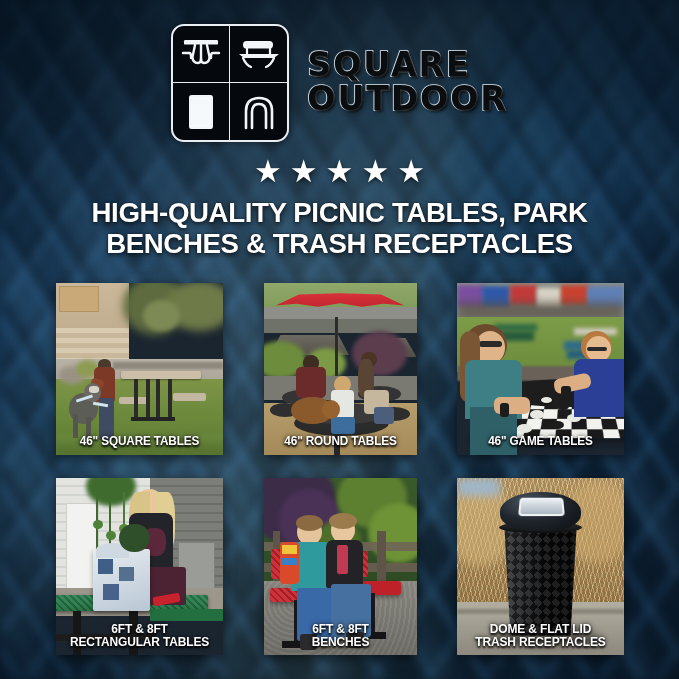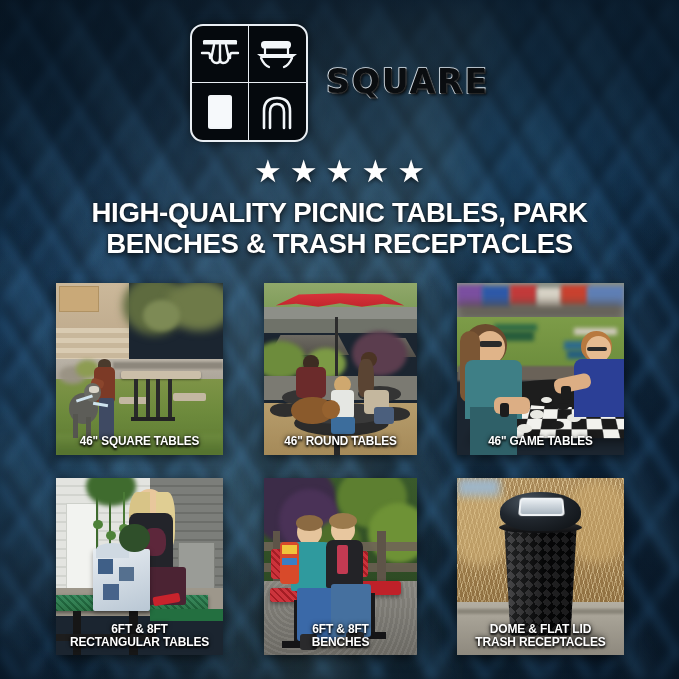--- a/index.html
+++ b/index.html
@@ -290,20 +290,21 @@
         <div class="logo-cell">
           <svg width="38" height="38" viewBox="0 0 38 38" fill="none" stroke="#f2f6f9" stroke-width="2.6" stroke-linecap="round" stroke-linejoin="round">
             <path d="M6 35 L6 18 Q6 5 19 5 Q32 5 32 18 L32 35"></path>
             <path d="M12 35 L12 19 Q12 11 19 11 Q26 11 26 19 L26 35"></path>
           </svg>
         </div>
       </div>
 
       <div class="wordmark">
         <div class="wordmark-line l1">SQUARE</div>
+        <div class="wordmark-line l2">OUTDOOR</div>
       </div>
     </div>
 
     <div class="stars">
       <span class="star">★</span>
       <span class="star">★</span>
       <span class="star">★</span>
       <span class="star">★</span>
       <span class="star">★</span>
     </div>

